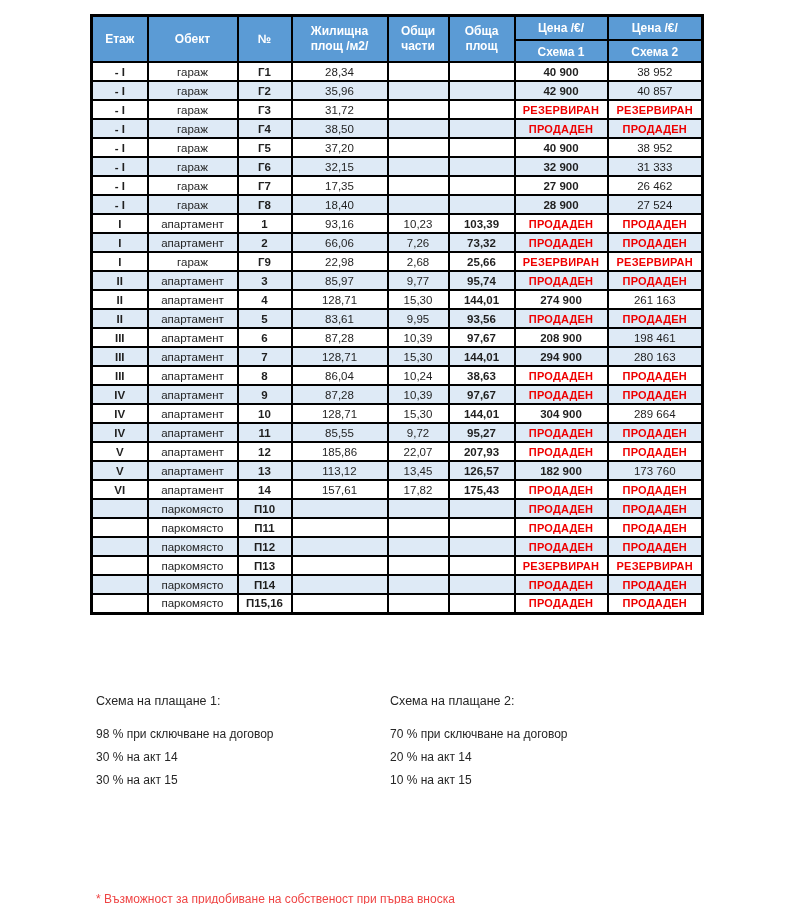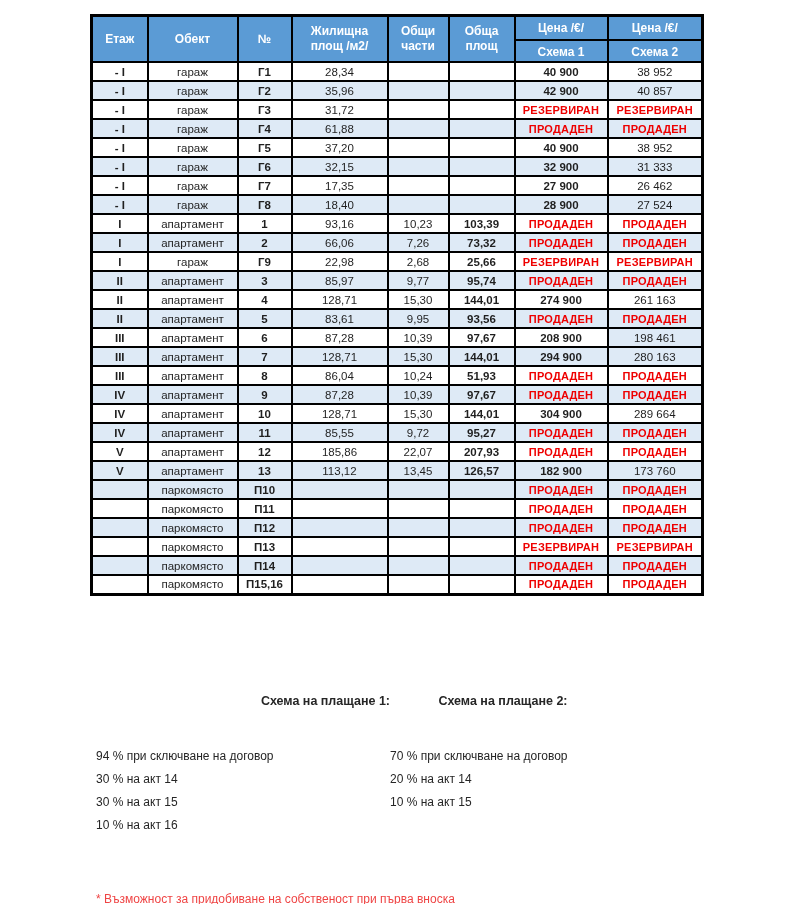--- a/index.html
+++ b/index.html
@@ -66,23 +66,22 @@
   .schemes {
     position: absolute;
     left: 96px;
     top: 694px;
     display: grid;
     grid-template-columns: 294px auto;
     color: #262626;
   }
   .scheme-title {
     font-size: 12.5px;
-    font-weight: 700;
-    margin-bottom: 37px;
-    text-align: right;
+    font-weight: 400;
+    margin-bottom: 15px;
   }
   .scheme-item {
     font-size: 12px;
     line-height: 23px;
   }
 
   
   .footnotes {
     position: absolute;
     left: 96px;
@@ -169,21 +168,21 @@
       <td class="c-area">31,72</td>
       <td class="c-common"></td>
       <td class="c-total"></td>
       <td class="c-price1 st">РЕЗЕРВИРАН</td>
       <td class="c-price2 st">РЕЗЕРВИРАН</td>
     </tr>
         <tr class="shaded">
       <td class="c-floor">- I</td>
       <td class="c-object">гараж</td>
       <td class="c-num">Г4</td>
-      <td class="c-area">61,88</td>
+      <td class="c-area">38,50</td>
       <td class="c-common"></td>
       <td class="c-total"></td>
       <td class="c-price1 st">ПРОДАДЕН</td>
       <td class="c-price2 st">ПРОДАДЕН</td>
     </tr>
         <tr>
       <td class="c-floor">- I</td>
       <td class="c-object">гараж</td>
       <td class="c-num">Г5</td>
       <td class="c-area">37,20</td>
@@ -301,21 +300,21 @@
       <td class="c-total">144,01</td>
       <td class="c-price1">294 900</td>
       <td class="c-price2">280 163</td>
     </tr>
         <tr>
       <td class="c-floor">III</td>
       <td class="c-object">апартамент</td>
       <td class="c-num">8</td>
       <td class="c-area">86,04</td>
       <td class="c-common">10,24</td>
-      <td class="c-total">51,93</td>
+      <td class="c-total">38,63</td>
       <td class="c-price1 st">ПРОДАДЕН</td>
       <td class="c-price2 st">ПРОДАДЕН</td>
     </tr>
         <tr class="shaded">
       <td class="c-floor">IV</td>
       <td class="c-object">апартамент</td>
       <td class="c-num">9</td>
       <td class="c-area">87,28</td>
       <td class="c-common">10,39</td>
       <td class="c-total">97,67</td>
@@ -355,20 +354,30 @@
         <tr class="shaded">
       <td class="c-floor">V</td>
       <td class="c-object">апартамент</td>
       <td class="c-num">13</td>
       <td class="c-area">113,12</td>
       <td class="c-common">13,45</td>
       <td class="c-total">126,57</td>
       <td class="c-price1">182 900</td>
       <td class="c-price2">173 760</td>
     </tr>
+        <tr>
+      <td class="c-floor">VI</td>
+      <td class="c-object">апартамент</td>
+      <td class="c-num">14</td>
+      <td class="c-area">157,61</td>
+      <td class="c-common">17,82</td>
+      <td class="c-total">175,43</td>
+      <td class="c-price1 st">ПРОДАДЕН</td>
+      <td class="c-price2 st">ПРОДАДЕН</td>
+    </tr>
         <tr class="shaded">
       <td class="c-floor"></td>
       <td class="c-object">паркомясто</td>
       <td class="c-num">П10</td>
       <td class="c-area"></td>
       <td class="c-common"></td>
       <td class="c-total"></td>
       <td class="c-price1 st">ПРОДАДЕН</td>
       <td class="c-price2 st">ПРОДАДЕН</td>
     </tr>
@@ -421,24 +430,23 @@
       <td class="c-total"></td>
       <td class="c-price1 st">ПРОДАДЕН</td>
       <td class="c-price2 st">ПРОДАДЕН</td>
     </tr>
       </tbody>
   </table>
 
   <div class="schemes">
     <div class="scheme">
       <div class="scheme-title">Схема на плащане 1:</div>
-      <div class="scheme-item">94 % при сключване на договор</div>
+      <div class="scheme-item">98 % при сключване на договор</div>
       <div class="scheme-item">30 % на акт 14</div>
       <div class="scheme-item">30 % на акт 15</div>
-      <div class="scheme-item">10 % на акт 16</div>
     </div>
     <div class="scheme">
       <div class="scheme-title">Схема на плащане 2:</div>
       <div class="scheme-item">70 % при сключване на договор</div>
       <div class="scheme-item">20 % на акт 14</div>
       <div class="scheme-item">10 % на акт 15</div>
     </div>
   </div>
 
   <div class="footnotes">

